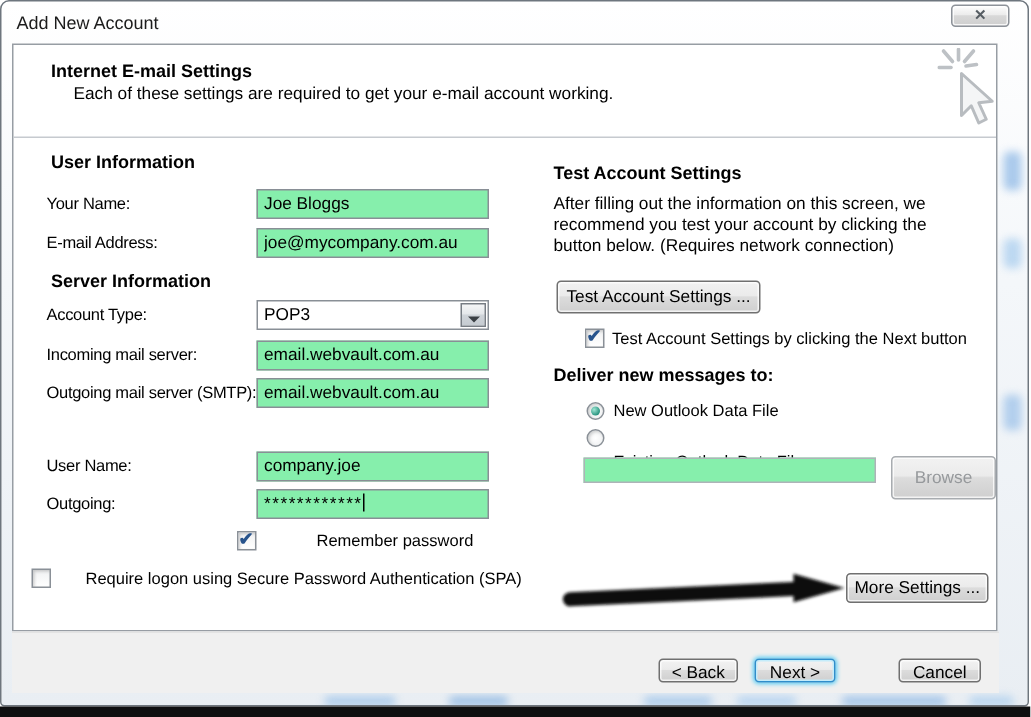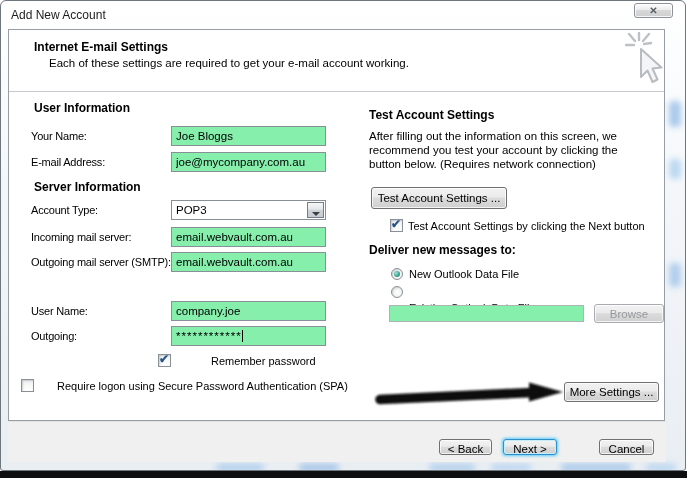--- a/index.html
+++ b/index.html
@@ -209,21 +209,21 @@
 
     <div class="radio" style="left:382px; top:238px;">
       <span class="dot"></span>
     </div>
     <div class="txt" style="left:400px; top:238px;">New Outlook Data File</div>
 
     <div class="radio" style="left:382px; top:256px;"></div>
     <div class="txt" style="left:400px; top:256px;margin-top:16px;">Existing Outlook Data File</div>
 
     <input class="tb" style="left: 380px; top: 275px; width: 195px; height: 17px; border-color: rgb(174, 179, 184);" value="">
-    <button class="btn btn-disabled" style="left:585px; top:274px; width:70px; height:19px;">Browse</button>
+    <button class="btn btn-disabled" style="left:585px; top:274px; width:70px; height:29px;">Browse</button>
 
     <button class="btn" style="left:555px; top:352px; width:95px; height:20px;">More Settings ...</button>
 
     <svg class="annot-arrow" width="204" height="28" viewBox="0 0 204 28">
       <defs>
         <filter id="soft" x="-10%" y="-30%" width="120%" height="160%">
           <feGaussianBlur stdDeviation="0.9"></feGaussianBlur>
         </filter>
       </defs>
       <g filter="url(#soft)">

